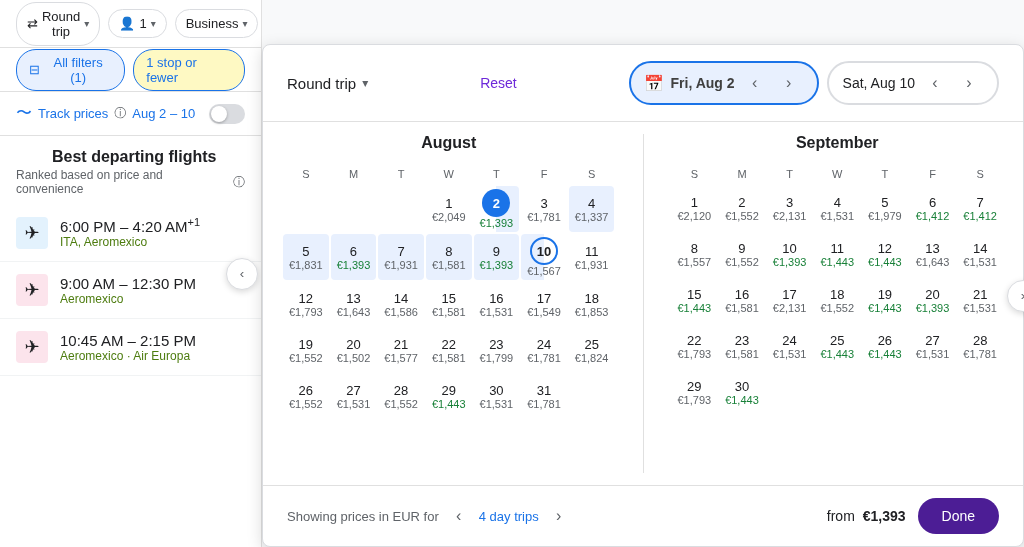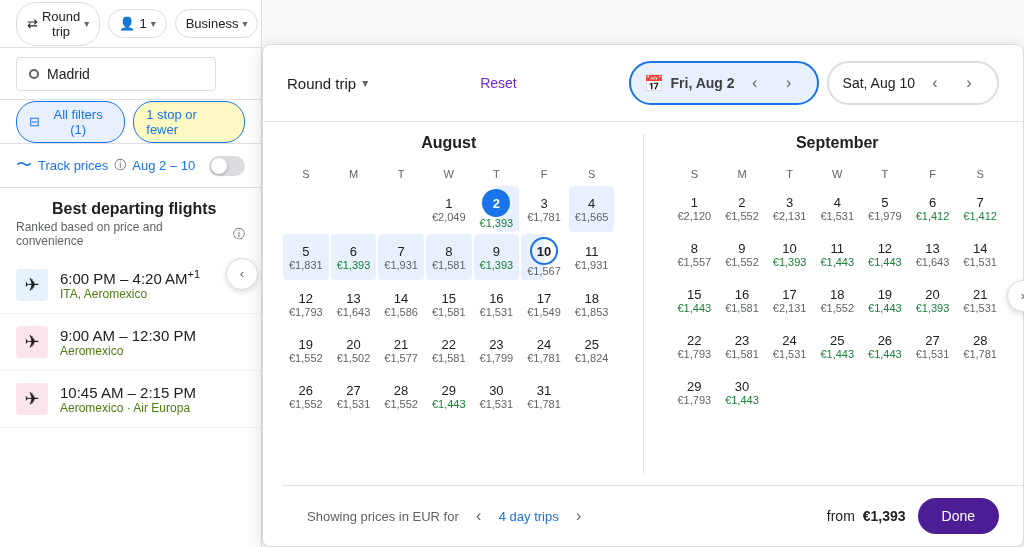--- a/index.html
+++ b/index.html
@@ -65,21 +65,21 @@
     .cal-day .day-num { font-size: 13px; font-weight: 400; }
     .cal-day .day-price { font-size: 11px; color: #5f6368; }
     .cal-day .day-price.cheap { color: #188038; font-weight: 500; }
     .cal-day.selected-start .day-num { background: #1a73e8; color: #fff; width: 28px; height: 28px; border-radius: 50%; display: flex; align-items: center; justify-content: center; font-weight: 600; }
     .cal-day.selected-start { background: linear-gradient(to right, #fff 50%, #e8f0fe 50%); }
     .cal-day.selected-end { background: linear-gradient(to left, #fff 50%, #e8f0fe 50%); }
     .cal-day.selected-end .day-num { width: 28px; height: 28px; border-radius: 50%; border: 2px solid #1a73e8; display: flex; align-items: center; justify-content: center; font-weight: 600; }
     .cal-day.in-range { background: #e8f0fe; }
     .cal-divider { width: 1px; background: #e0e0e0; margin: 0 8px; }
 
-    .cal-footer { display: flex; align-items: center; justify-content: space-between; padding: 12px 24px; border-top: 1px solid #e0e0e0; margin-left: 20px; }
+    .cal-footer { display: flex; align-items: center; justify-content: space-between; padding: 12px 24px; border-top: 1px solid #e0e0e0; }
     .footer-left { font-size: 13px; color: #5f6368; display: flex; align-items: center; gap: 6px; }
     .footer-right { display: flex; align-items: center; gap: 12px; }
     .done-btn { background: #4c1d95; color: #fff; border: none; border-radius: 20px; padding: 10px 24px; font-size: 14px; font-weight: 500; cursor: pointer; }
   </style>
 </head>
 <body>
 
 <div class="left-panel">
 
   <div class="top-bar">
@@ -92,26 +92,20 @@
       <span>👤</span>
       <span>1</span>
       <span class="chevron">▾</span>
     </button>
     <button class="top-bar-btn">
       <span>Business</span>
       <span class="chevron">▾</span>
     </button>
   </div>
 
-  <div class="search-bar">
-    <div class="origin-field">
-      <div class="origin-dot"></div>
-      <span>Madrid</span>
-    </div>
-  </div>
 
   <div class="filters-bar">
     <button class="filter-btn active">
       <span>⊟</span>
       <span>All filters (1)</span>
     </button>
     <div class="filter-chip">
       <span>1 stop or fewer</span>
     </div>
   </div>
@@ -217,21 +211,21 @@
             <span class="day-num" style="background:#1a73e8;color:#fff;width:28px;height:28px;border-radius:50%;display:flex;align-items:center;justify-content:center;font-weight:600;">2</span>
             <span class="day-price cheap">€1,393</span>
           </div>
         <div class="cal-day">
             <span class="day-num">3</span>
             <span class="day-price">€1,781</span>
           </div>
 
         <div class="cal-day in-range">
             <span class="day-num">4</span>
-            <span class="day-price">€1,565</span>
+            <span class="day-price">€1,337</span>
           </div>
         <div class="cal-day in-range">
             <span class="day-num">5</span>
             <span class="day-price">€1,831</span>
           </div>
         <div class="cal-day in-range">
             <span class="day-num">6</span>
             <span class="day-price cheap">€1,393</span>
           </div>
         <div class="cal-day in-range">

